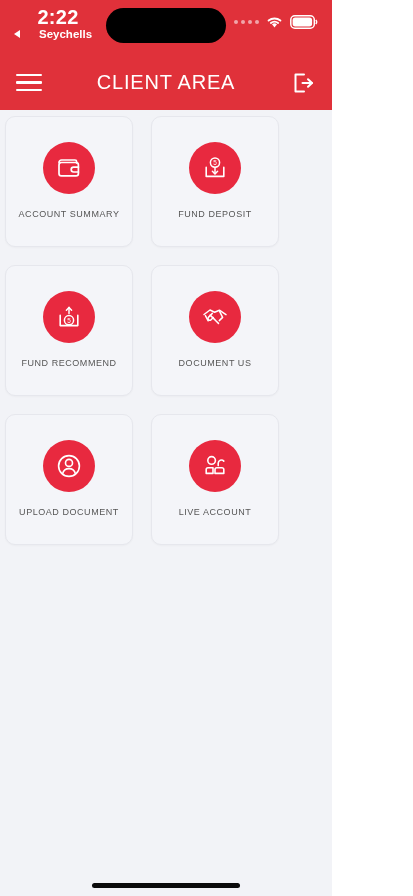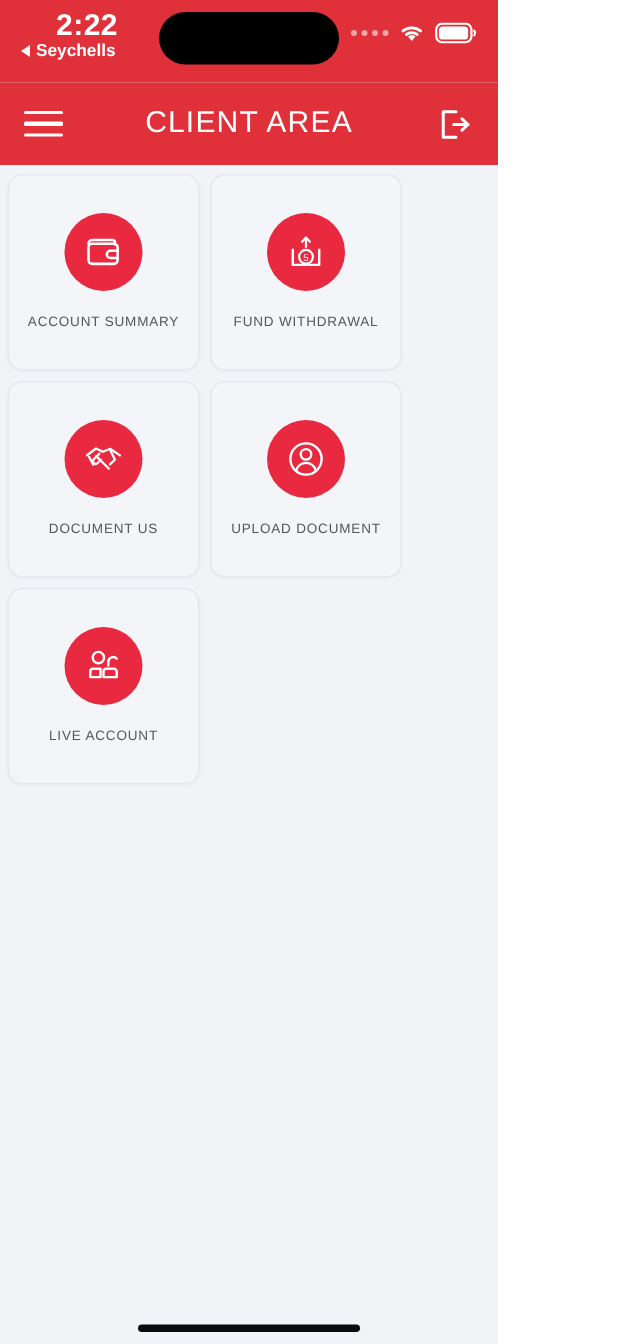--- a/index.html
+++ b/index.html
@@ -15,21 +15,21 @@
   .statusbar {
     position:relative; height:55px; background:#E0313A;
     display:flex; align-items:flex-start; justify-content:space-between;
   }
   .sb-left { padding:6px 0 0 8px; width:130px; }
   .sb-time {
     color:#FFFFFF; font-size:20px; font-weight:bold;
     letter-spacing:0.3px; text-align:center; width:100px; line-height:22px;
   }
   .sb-carrier {
-    display:flex; align-items:center; gap:4px;
+    display:flex; align-items:center; gap:19px;
     color:#FFFFFF; font-size:11.5px; font-weight:bold; padding-left:6px;
   }
   .tri-left {
     width:0; height:0;
     border-top:4px solid transparent; border-bottom:4px solid transparent;
     border-right:6px solid #FFFFFF;
   }
   .notch {
     position:absolute; left:50%; top:8px; transform:translateX(-50%);
     width:120px; height:35px; background:#000000; border-radius:20px;
@@ -53,21 +53,21 @@
   .hamburger span { display:block; height:2.5px; background:#FFFFFF; border-radius:1px; }
   .appbar-title {
     color:#FFFFFF; font-size:20px; letter-spacing:0.8px;
     position:absolute; left:0; right:0; text-align:center; pointer-events:none;
   }
   .logout { width:26px; height:26px; cursor:pointer; z-index:2; }
 
   
   .grid {
     display:flex; flex-wrap:wrap;
-    padding:6px 5px; gap:7px;
+    padding:6px 5px; gap:18px;
   }
   .card {
     width:128px; height:131px;
     background:#F4F5F9;
     border:1px solid #E6E7ED;
     border-radius:10px;
     display:flex; flex-direction:column;
     align-items:center; justify-content:center;
     cursor:pointer;
     box-shadow:0 1px 2px rgba(0,0,0,0.03);
@@ -152,32 +152,44 @@
       <div class="circle">
         <svg width="28" height="28" viewBox="0 0 28 28">
           <path d="M4 8.5 a2.5 2.5 0 0 1 2.5-2.5 H20 a1.6 1.6 0 0 1 1.6 1.6 V9" stroke="#fff" stroke-width="1.7" fill="none" stroke-linecap="round" stroke-linejoin="round"></path>
           <rect x="4" y="8.5" width="19.4" height="13.4" rx="2.4" stroke="#fff" stroke-width="1.7" fill="none"></rect>
           <path d="M23.4 13.2 H18.6 a2.4 2.4 0 0 0 0 4.8 H23.4" stroke="#fff" stroke-width="1.7" fill="none" stroke-linecap="round" stroke-linejoin="round"></path>
         </svg>
       </div>
       <div class="lbl">ACCOUNT SUMMARY</div>
     </div>
 
+    <div class="card">
+      <div class="circle">
+        <svg width="28" height="28" viewBox="0 0 28 28">
+          <circle cx="14" cy="8.6" r="4.6" stroke="#fff" stroke-width="1.5" fill="none"></circle>
+          <text x="14" y="11.3" font-family="Liberation Sans, sans-serif" font-size="6.4" fill="#fff" text-anchor="middle">5</text>
+          <path d="M14 13.6 V19.6" stroke="#fff" stroke-width="1.5" fill="none" stroke-linecap="round"></path>
+          <path d="M11.4 17.2 L14 19.9 L16.6 17.2" stroke="#fff" stroke-width="1.5" fill="none" stroke-linecap="round" stroke-linejoin="round"></path>
+          <path d="M5.2 13.4 V22.4 H22.8 V13.4" stroke="#fff" stroke-width="1.6" fill="none" stroke-linecap="round" stroke-linejoin="round"></path>
+        </svg>
+      </div>
+      <div class="lbl">FUND DEPOSIT</div>
+    </div>
 
     <div class="card">
       <div class="circle">
         <svg width="28" height="28" viewBox="0 0 28 28">
           <path d="M14 10.6 V4.6" stroke="#fff" stroke-width="1.5" fill="none" stroke-linecap="round"></path>
           <path d="M11.4 7.2 L14 4.4 L16.6 7.2" stroke="#fff" stroke-width="1.5" fill="none" stroke-linecap="round" stroke-linejoin="round"></path>
           <circle cx="14" cy="17.2" r="4.6" stroke="#fff" stroke-width="1.5" fill="none"></circle>
           <text x="14" y="19.9" font-family="Liberation Sans, sans-serif" font-size="6.4" fill="#fff" text-anchor="middle">5</text>
           <path d="M5.2 12.4 V22.6 H22.8 V12.4" stroke="#fff" stroke-width="1.6" fill="none" stroke-linecap="round" stroke-linejoin="round"></path>
         </svg>
       </div>
-      <div class="lbl">FUND WITHDRAWAL</div>
+      <div class="lbl">FUND RECOMMEND</div>
     </div>
 
     <div class="card">
       <div class="circle">
         <svg width="30" height="30" viewBox="0 0 30 30">
           <path d="M4 12.5 L10 8 L14.6 10.2 L19.4 8.2 L26 12.6" stroke="#fff" stroke-width="1.5" fill="none" stroke-linecap="round" stroke-linejoin="round"></path>
           <path d="M10.2 13.1 L13.5 16.4 L16.3 19.2 L18.5 21.4" stroke="#fff" stroke-width="1.5" fill="none" stroke-linecap="round" stroke-linejoin="round"></path>
           <path d="M12.3 11.4 L8.6 15.1 A1.8 1.8 0 0 0 11.1 17.7 L13.3 15.5" stroke="#fff" stroke-width="1.5" fill="none" stroke-linecap="round" stroke-linejoin="round"></path>
           <path d="M19.6 9.4 L22.6 15.4 L19.3 18.6" stroke="#fff" stroke-width="1.5" fill="none" stroke-linecap="round" stroke-linejoin="round"></path>
           <path d="M5.4 13.6 L8.2 18.8" stroke="#fff" stroke-width="1.5" fill="none" stroke-linecap="round"></path>

